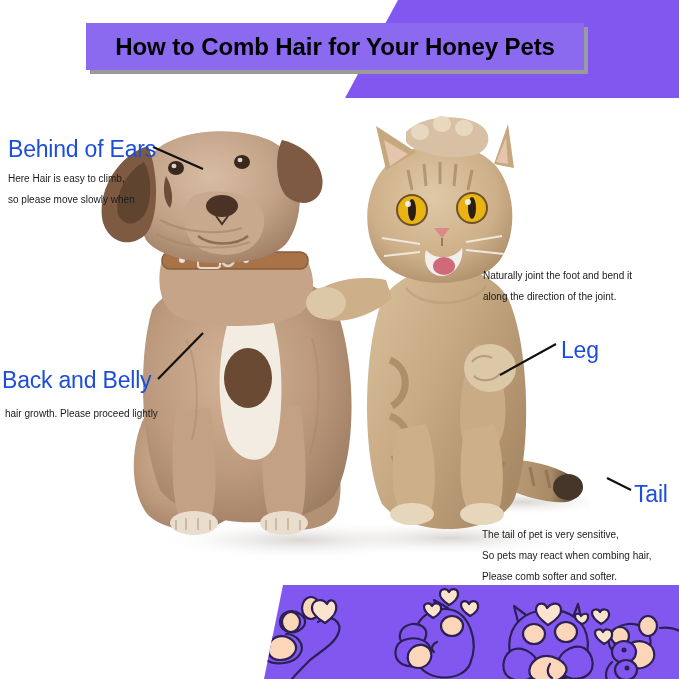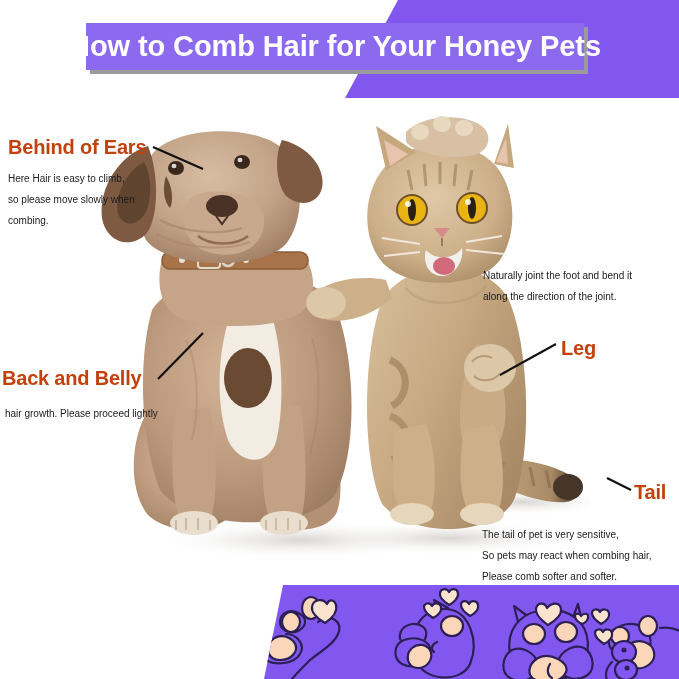--- a/index.html
+++ b/index.html
@@ -47,33 +47,33 @@
     left: 86px;
     top: 23px;
     width: 498px;
     height: 47px;
     background: #8b6af0;
     display: flex;
     align-items: center;
     justify-content: center;
   }
   .title-text {
-    font-size: 29px;
+    font-size: 24px;
     font-weight: 600;
-    color: #ffffff;
+    color: #000000;
     letter-spacing: -0.1px;
     white-space: nowrap;
   }
 
   
   .label {
     position: absolute;
-    color: #c2410c;
-    font-size: 20px;
-    font-weight: 700;
+    color: #1d4ed8;
+    font-size: 23px;
+    font-weight: 400;
     white-space: nowrap;
     letter-spacing: -0.2px;
   }
   .body-text {
     position: absolute;
     color: #1a1a1a;
     font-size: 10px;
     line-height: 21px;
     font-weight: 500;
   }
@@ -303,21 +303,20 @@
     <line x1="153" y1="147" x2="203" y2="169" stroke="#111111" stroke-width="2.2"></line>
     <line x1="158" y1="379" x2="203" y2="333" stroke="#111111" stroke-width="2.2"></line>
     <line x1="556" y1="344" x2="500" y2="375" stroke="#111111" stroke-width="2.2"></line>
     <line x1="631" y1="490" x2="607" y2="478" stroke="#111111" stroke-width="2.2"></line>
   </svg>
 
   <div class="label" id="label-ears">Behind of Ears</div>
   <div class="body-text" id="text-ears">
     <span>Here Hair is easy to climb,</span>
     <span>so please move slowly when</span>
-    <span> combing.</span>
   </div>
 
   <div class="label" id="label-back">Back and Belly</div>
   <div class="body-text" id="text-back">
     <span> hair growth. Please proceed lightly</span>
   </div>
 
   <div class="label" id="label-leg">Leg</div>
   <div class="body-text" id="text-leg">
     <span>Naturally joint the foot and bend it</span>

